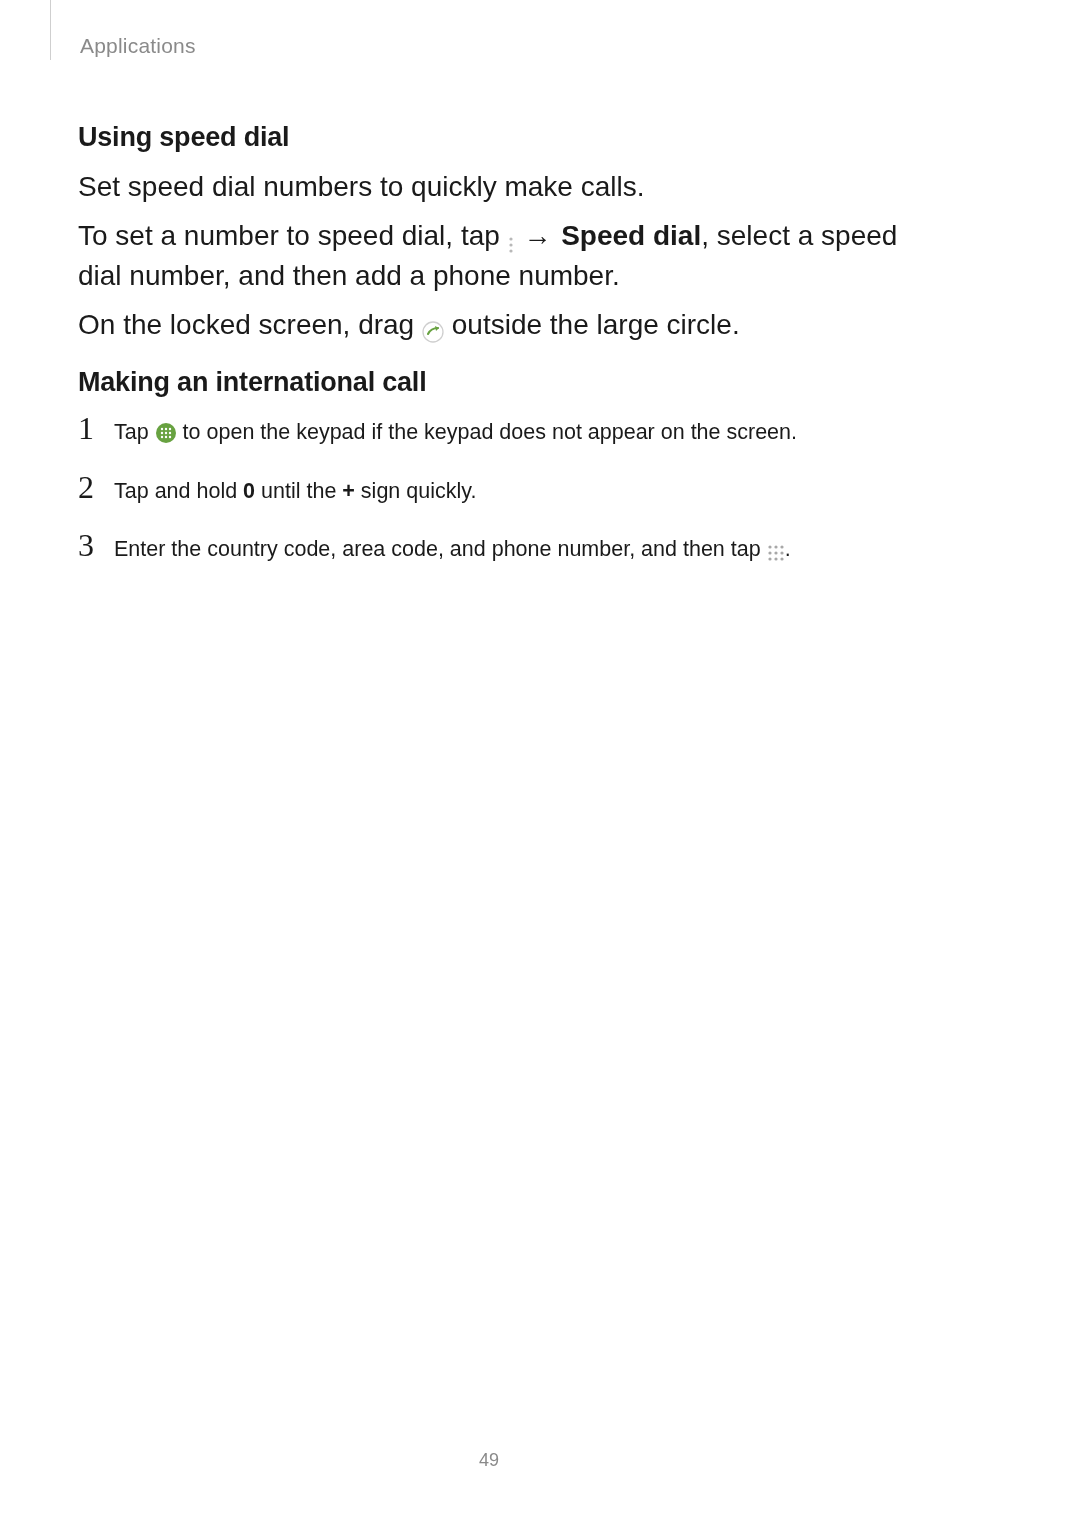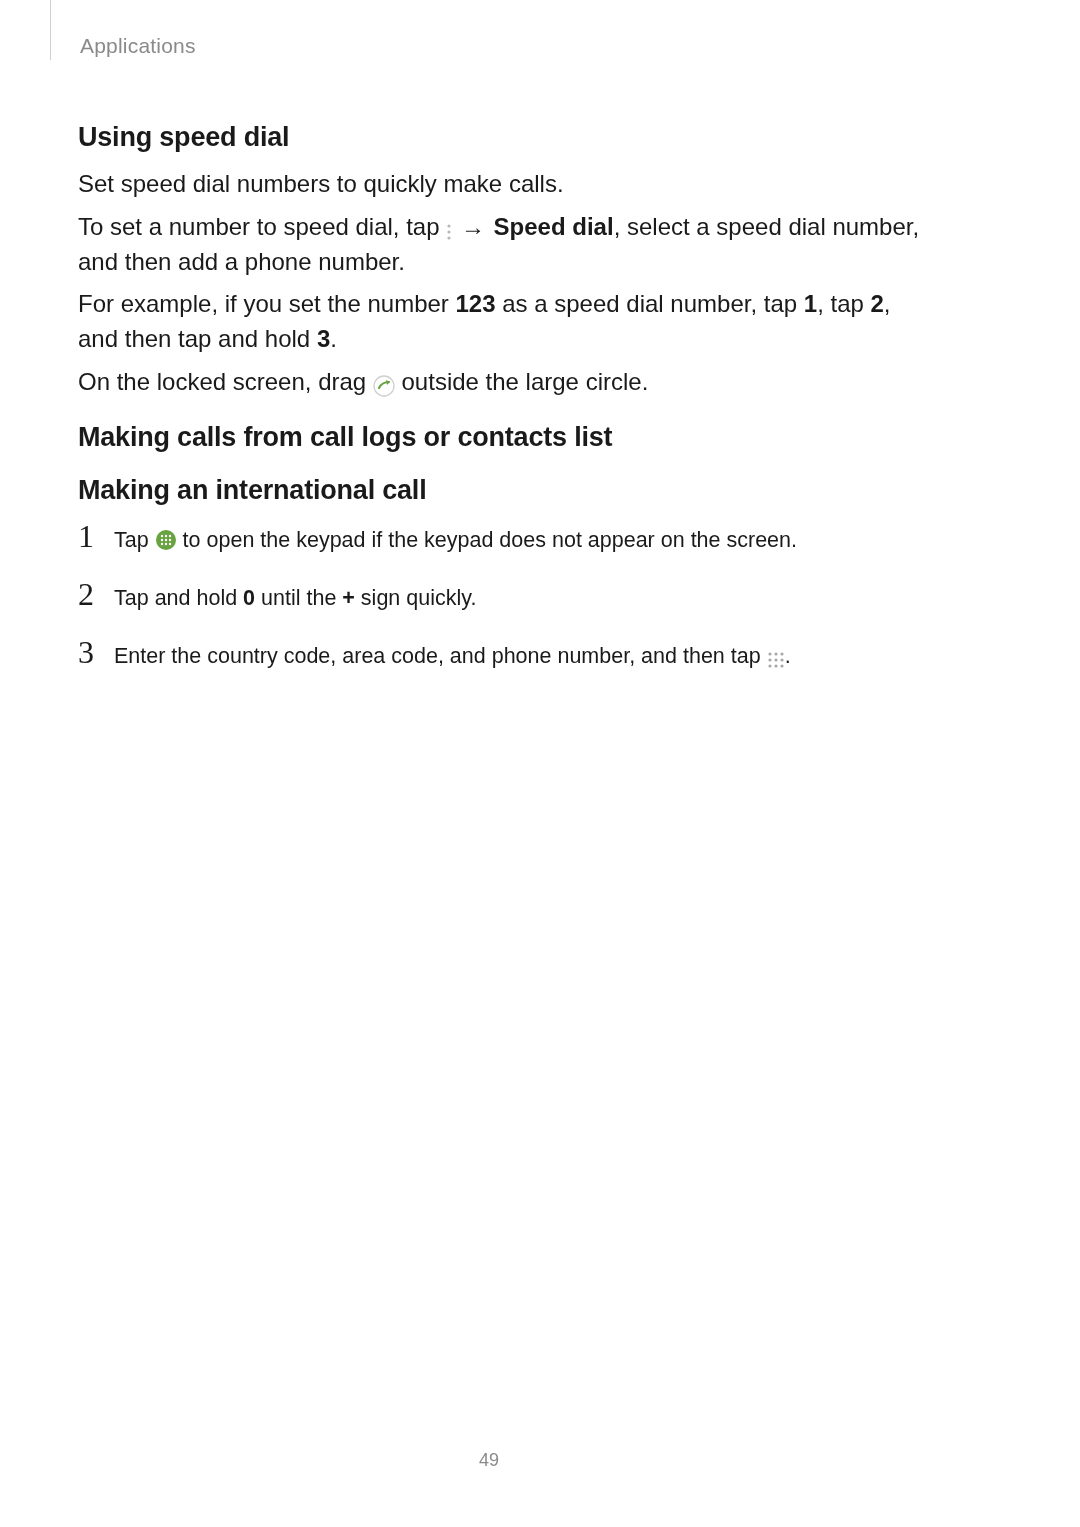--- a/index.html
+++ b/index.html
@@ -40,21 +40,21 @@
     right: 72px;
   }
   h2.section {
     font-size: 27px;
     font-weight: 700;
     margin: 22px 0 14px 0;
     color: #1a1a1a;
     letter-spacing: -0.2px;
   }
   p.para {
-    font-size: 24px;
+    font-size: 28px;
     line-height: 1.45;
     margin: 8px 0;
     color: #1a1a1a;
     font-weight: 400;
   }
   .bold {
     font-weight: 700;
     margin-top: 44px;
   }
   .arrow {
@@ -139,36 +139,32 @@
             <circle cx="3" cy="3" r="1.6" fill="#b8b8b8"></circle>
             <circle cx="3" cy="9" r="1.6" fill="#b8b8b8"></circle>
             <circle cx="3" cy="15" r="1.6" fill="#b8b8b8"></circle>
           </svg>
       </span>
       <span class="arrow">→</span>
       <span class="bold">Speed dial</span><span>, select a speed dial number, and then add a phone number.</span>
     </p>
 
 
-    <p class="para">
-      <span>For example, if you set the number </span><span class="bold">123</span><span> as a speed dial number, tap </span><span class="bold">1</span><span>, tap </span><span class="bold">2</span><span>, and then tap and hold </span><span class="bold">3</span><span>.</span>
-    </p>
 
 
     <p class="para">
       <span>On the locked screen, drag </span><span class="icon-inline phone-swipe-icon">
         <svg viewBox="0 0 22 22" width="22" height="22">
           <circle cx="11" cy="11" r="10" fill="none" stroke="#cfcfcf" stroke-width="1.3"></circle>
           <path d="M6 13 Q 9 7 16 7" stroke="#68a241" stroke-width="2.1" fill="none" stroke-linecap="round"></path>
           <path d="M13 5 L17 7 L14 10 Z" fill="#68a241"></path>
         </svg>
       </span><span> outside the large circle.</span>
     </p>
 
-    <h2 class="section">Making calls from call logs or contacts list</h2>
 
 
     <h2 class="section">Making an international call</h2>
 
     <ol class="numlist">
       <li>
         <span class="num">1</span>
         <span class="txt">
           <span>Tap </span><span class="icon-inline keypad-circle-icon">
             <svg viewBox="0 0 22 22" width="22" height="22">

